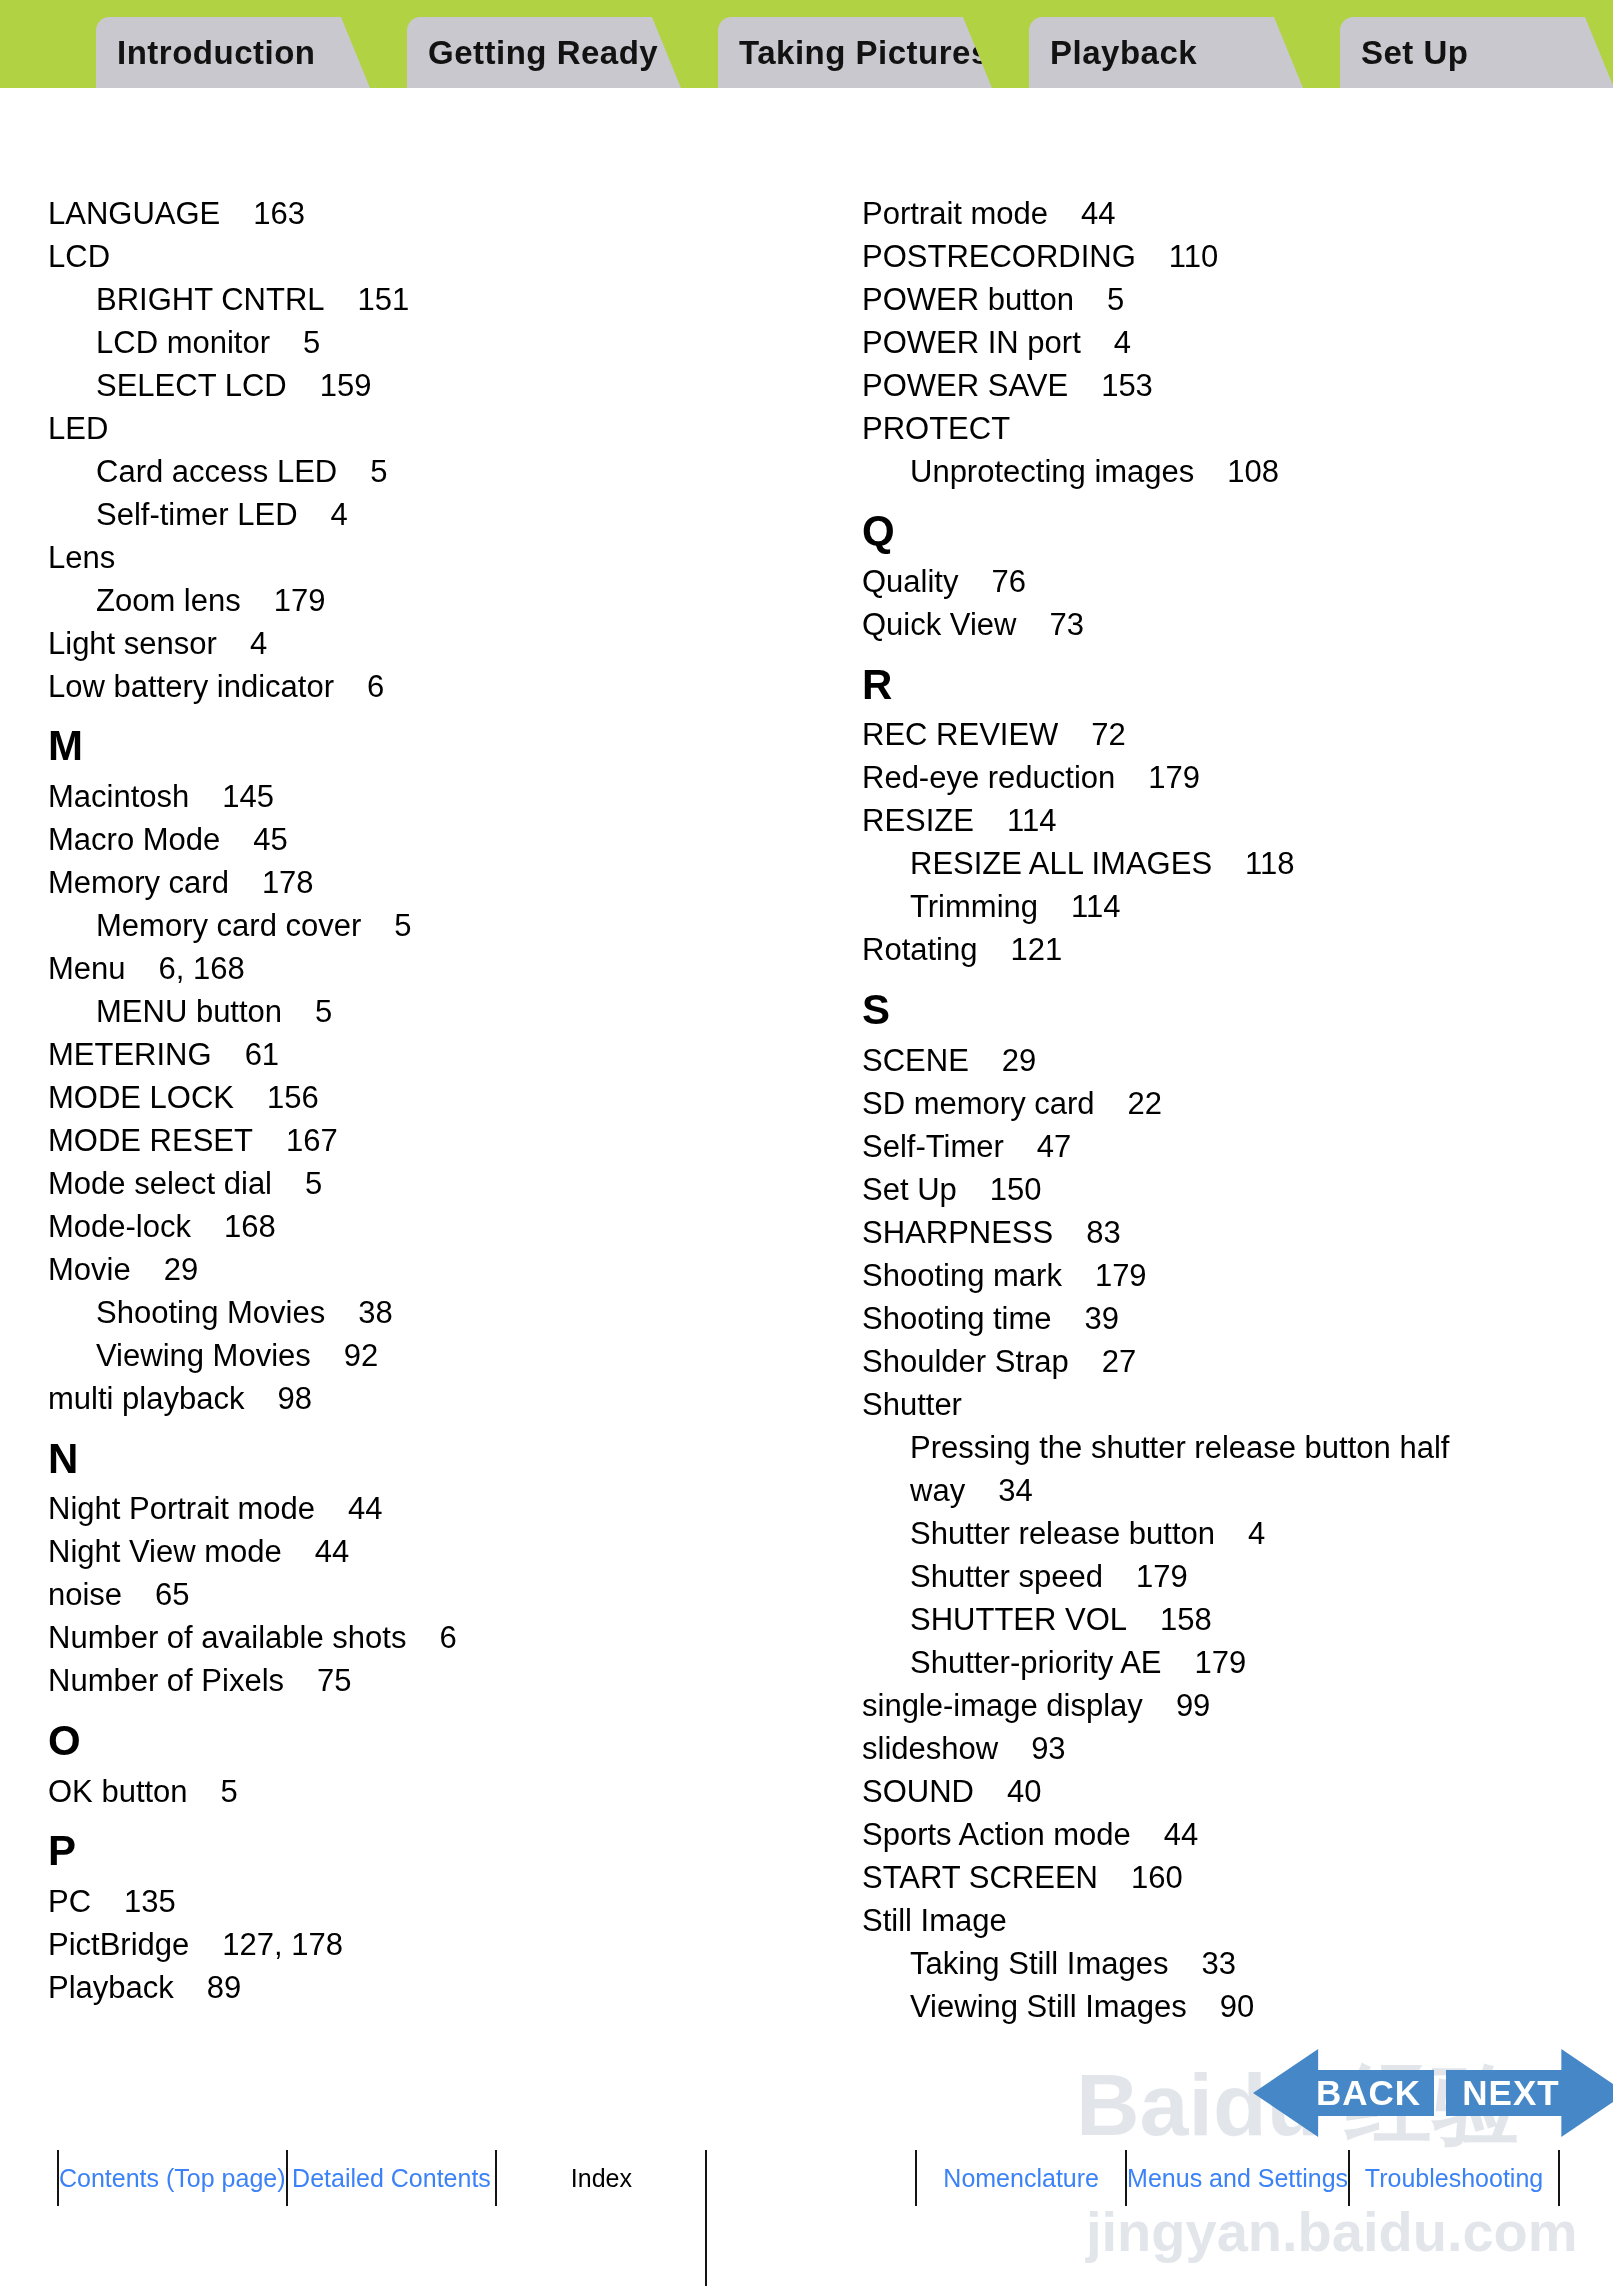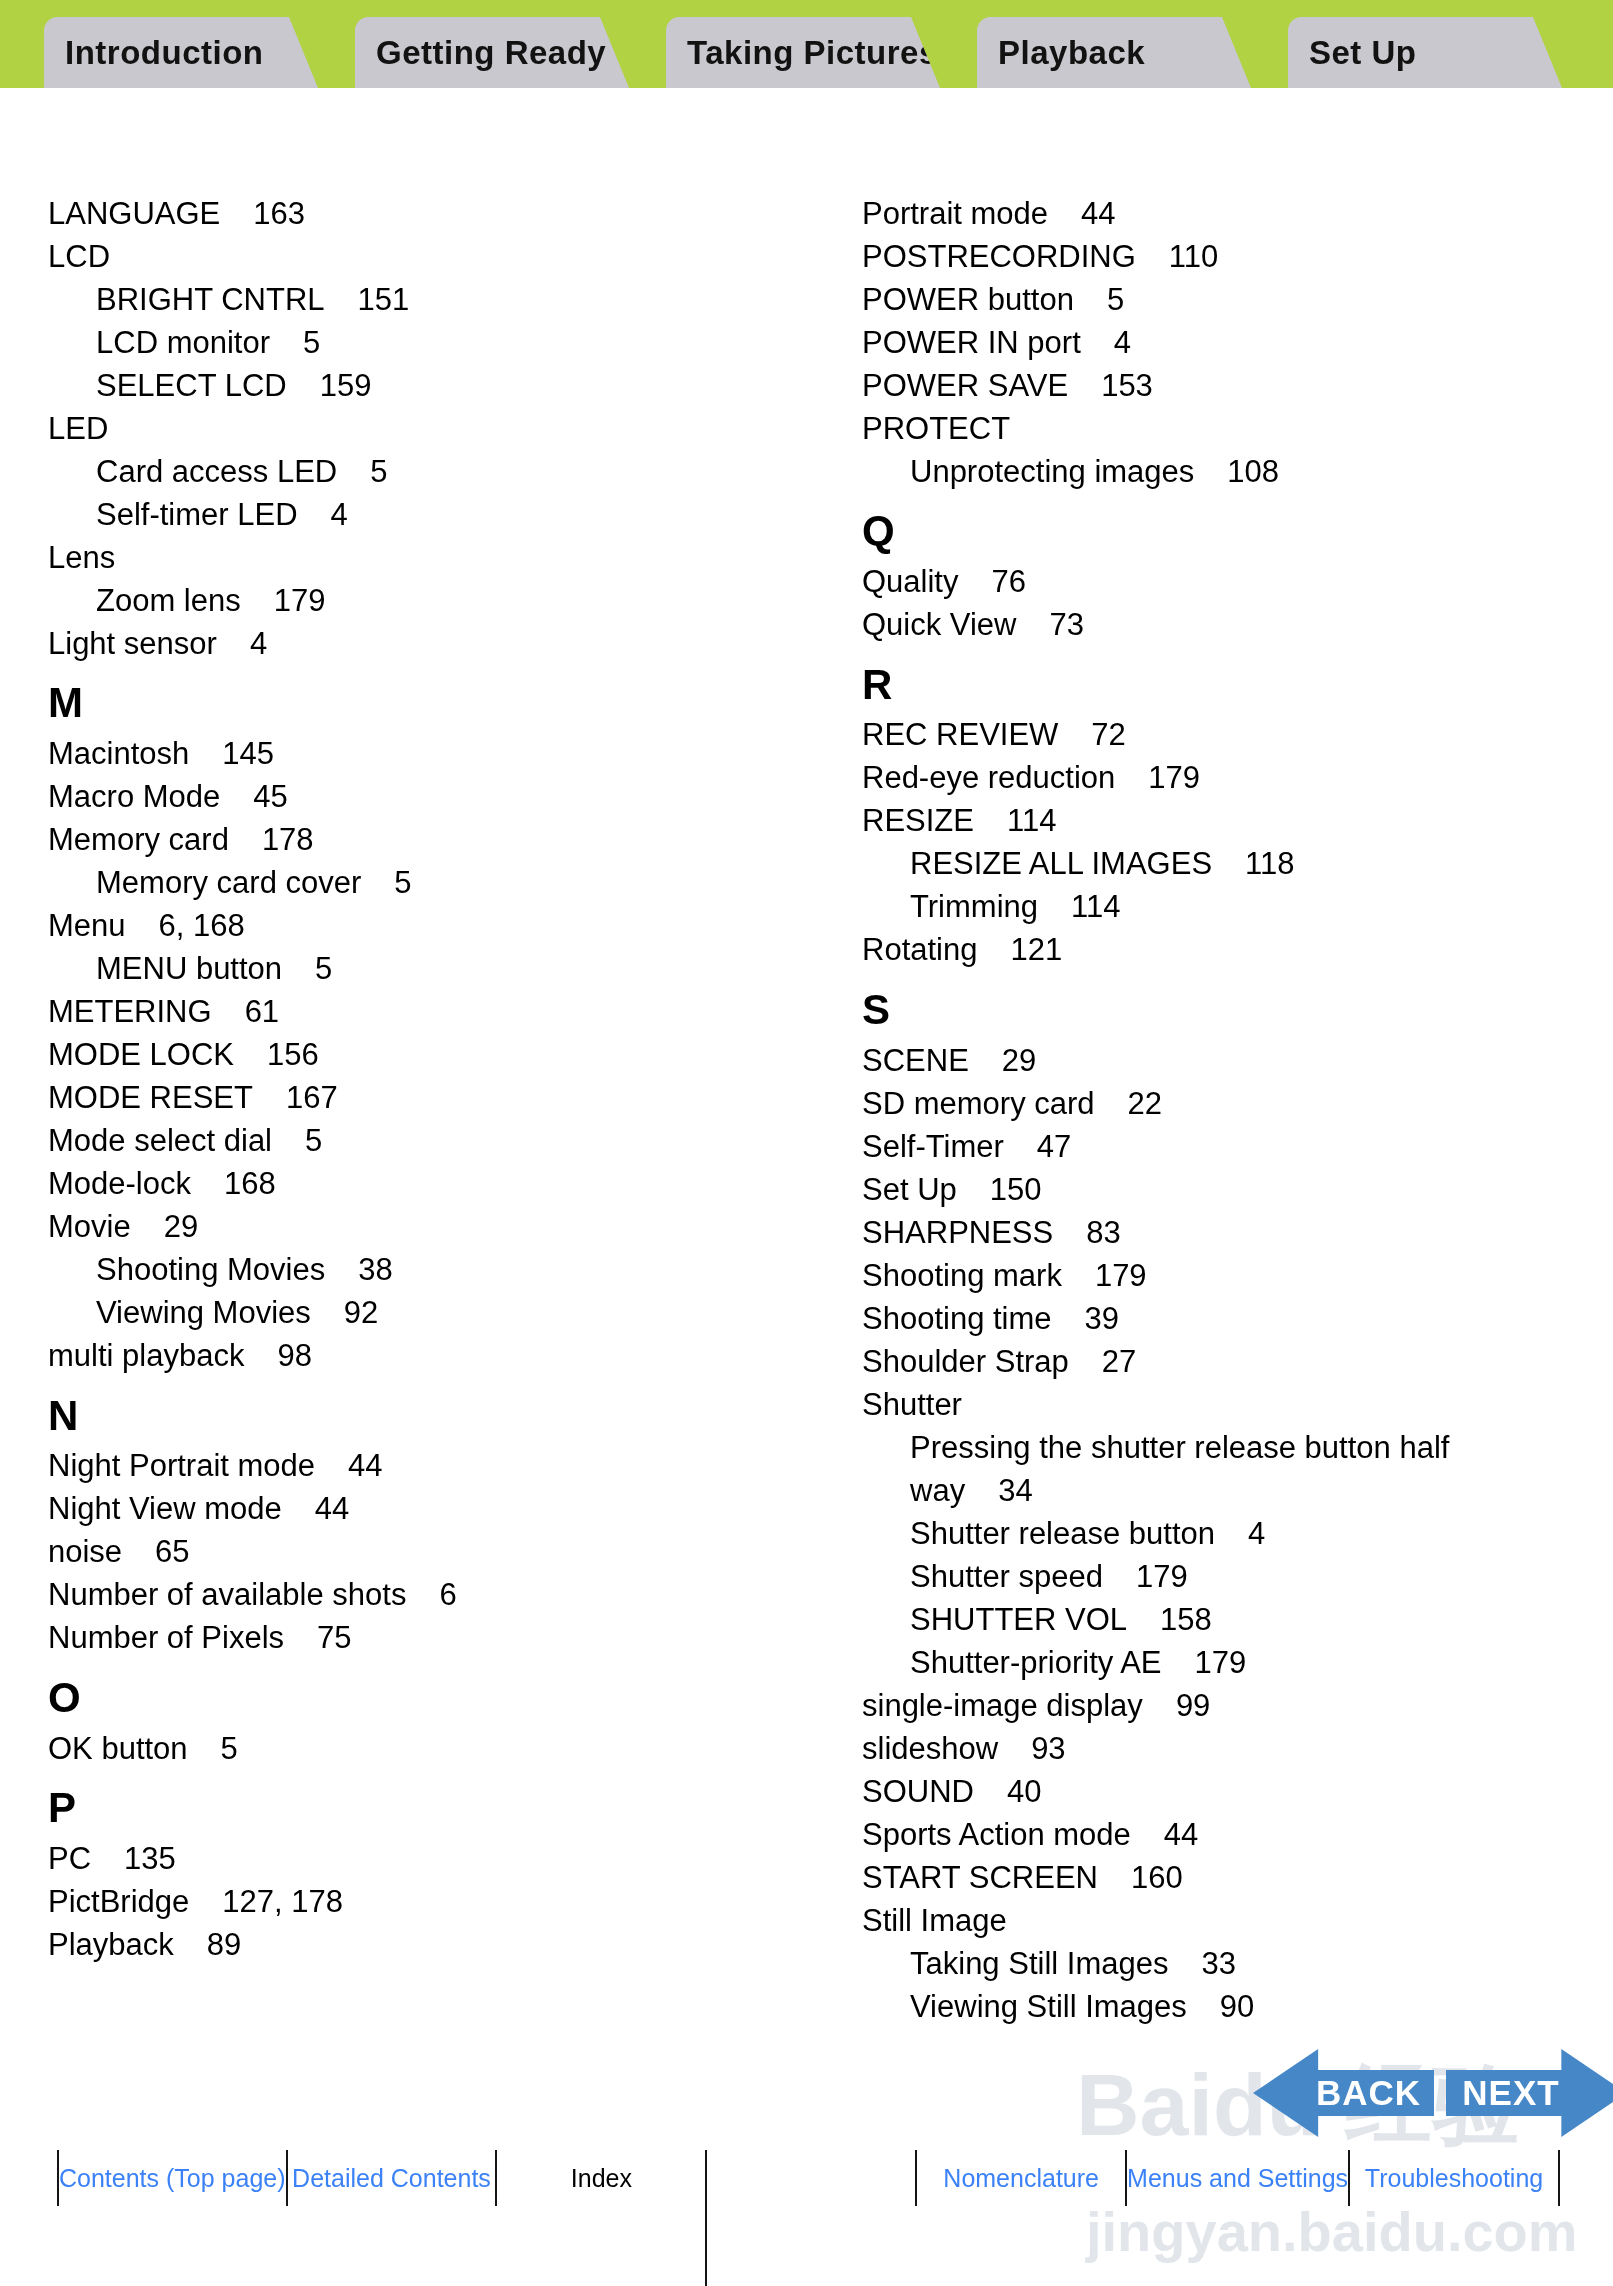--- a/index.html
+++ b/index.html
@@ -1,21 +1,21 @@
 <!DOCTYPE html>
 <html><head>
 <meta charset="utf-8">
 <style>
   html,body{margin:0;padding:0;background:#fff;}
   .page{position:relative;width:1614px;height:2286px;background:#ffffff;
         font-family:"Liberation Sans",sans-serif;overflow:hidden;}
 
   
   .tabbar{position:absolute;top:0;left:0;width:1614px;height:88px;background:#b1d243;
-          display:flex;align-items:flex-end;padding-left:44px;gap:37px;box-sizing:border-box;}
+          display:flex;align-items:flex-end;padding-left:44px;gap:37px;box-sizing:border-box;justify-content:flex-end;}
   .tab{height:71px;width:274px;background:#c9c8ce;flex:0 0 auto;
        border-top-left-radius:13.4px;
        clip-path:polygon(0 0,calc(100% - 29px) 0,100% 100%,0 100%);
        display:flex;align-items:center;padding-left:21px;box-sizing:border-box;
        font-weight:bold;font-size:33px;color:#121212;letter-spacing:0.5px;}
 
   
   .col{position:absolute;color:#000;font-size:31px;}
   .col-left{left:48px;top:192px;width:778px;}
   .col-right{left:862px;top:192px;width:730px;}
@@ -68,20 +68,21 @@
         <div class="entry"><span class="t">LCD</span></div>
         <div class="entry sub"><span class="t">BRIGHT CNTRL</span><span class="num">151</span></div>
         <div class="entry sub"><span class="t">LCD monitor</span><span class="num">5</span></div>
         <div class="entry sub"><span class="t">SELECT LCD</span><span class="num">159</span></div>
         <div class="entry"><span class="t">LED</span></div>
         <div class="entry sub"><span class="t">Card access LED</span><span class="num">5</span></div>
         <div class="entry sub"><span class="t">Self-timer LED</span><span class="num">4</span></div>
         <div class="entry"><span class="t">Lens</span></div>
         <div class="entry sub"><span class="t">Zoom lens</span><span class="num">179</span></div>
         <div class="entry"><span class="t">Light sensor</span><span class="num">4</span></div>
+        <div class="entry"><span class="t">Low battery indicator</span><span class="num">6</span></div>
         <div class="sec">M</div>
         <div class="entry"><span class="t">Macintosh</span><span class="num">145</span></div>
         <div class="entry"><span class="t">Macro Mode</span><span class="num">45</span></div>
         <div class="entry"><span class="t">Memory card</span><span class="num">178</span></div>
         <div class="entry sub"><span class="t">Memory card cover</span><span class="num">5</span></div>
         <div class="entry"><span class="t">Menu</span><span class="num">6, 168</span></div>
         <div class="entry sub"><span class="t">MENU button</span><span class="num">5</span></div>
         <div class="entry"><span class="t">METERING</span><span class="num">61</span></div>
         <div class="entry"><span class="t">MODE LOCK</span><span class="num">156</span></div>
         <div class="entry"><span class="t">MODE RESET</span><span class="num">167</span></div>

